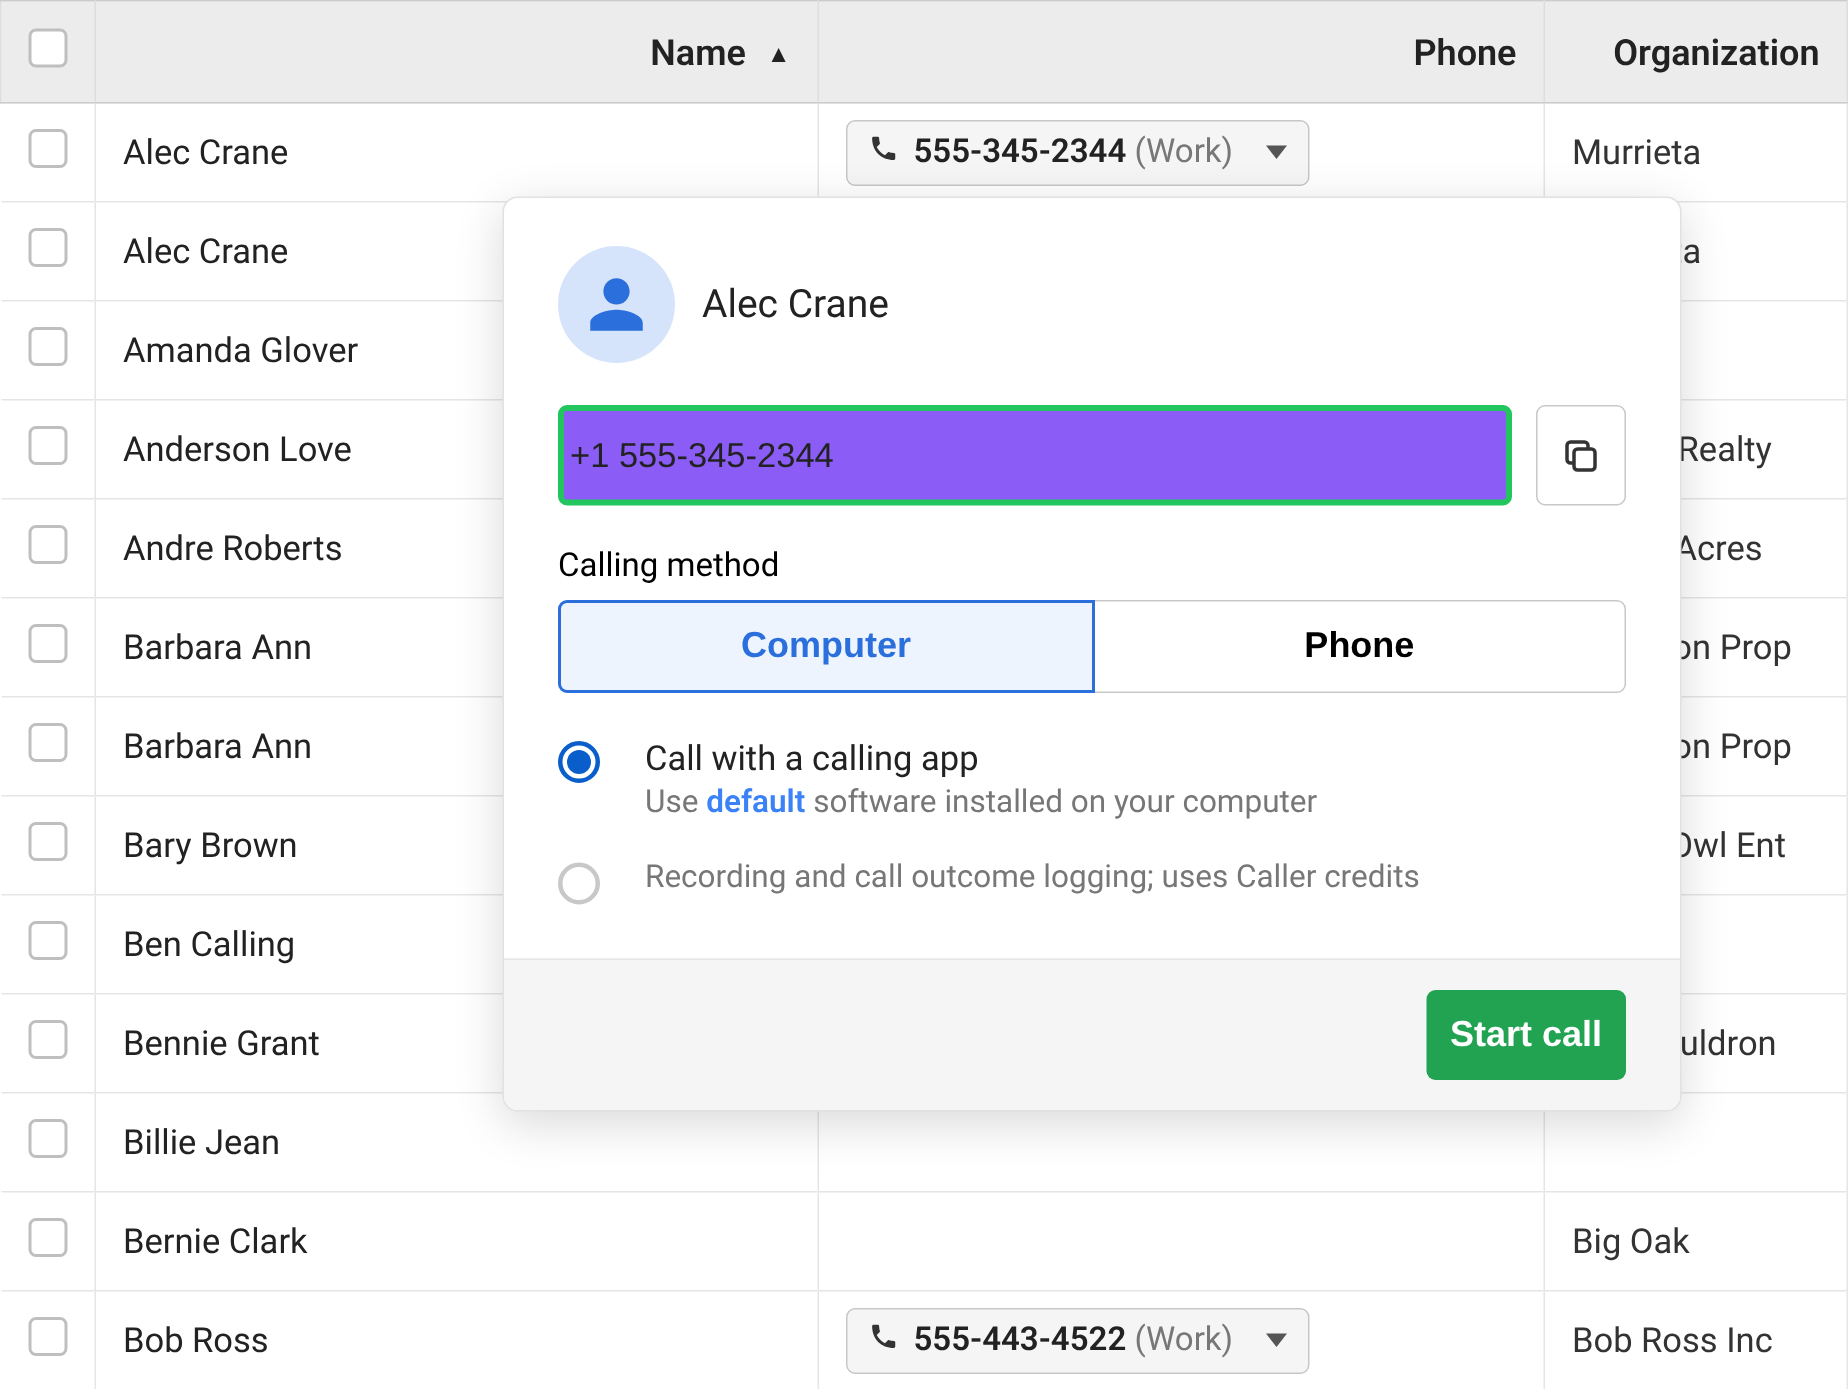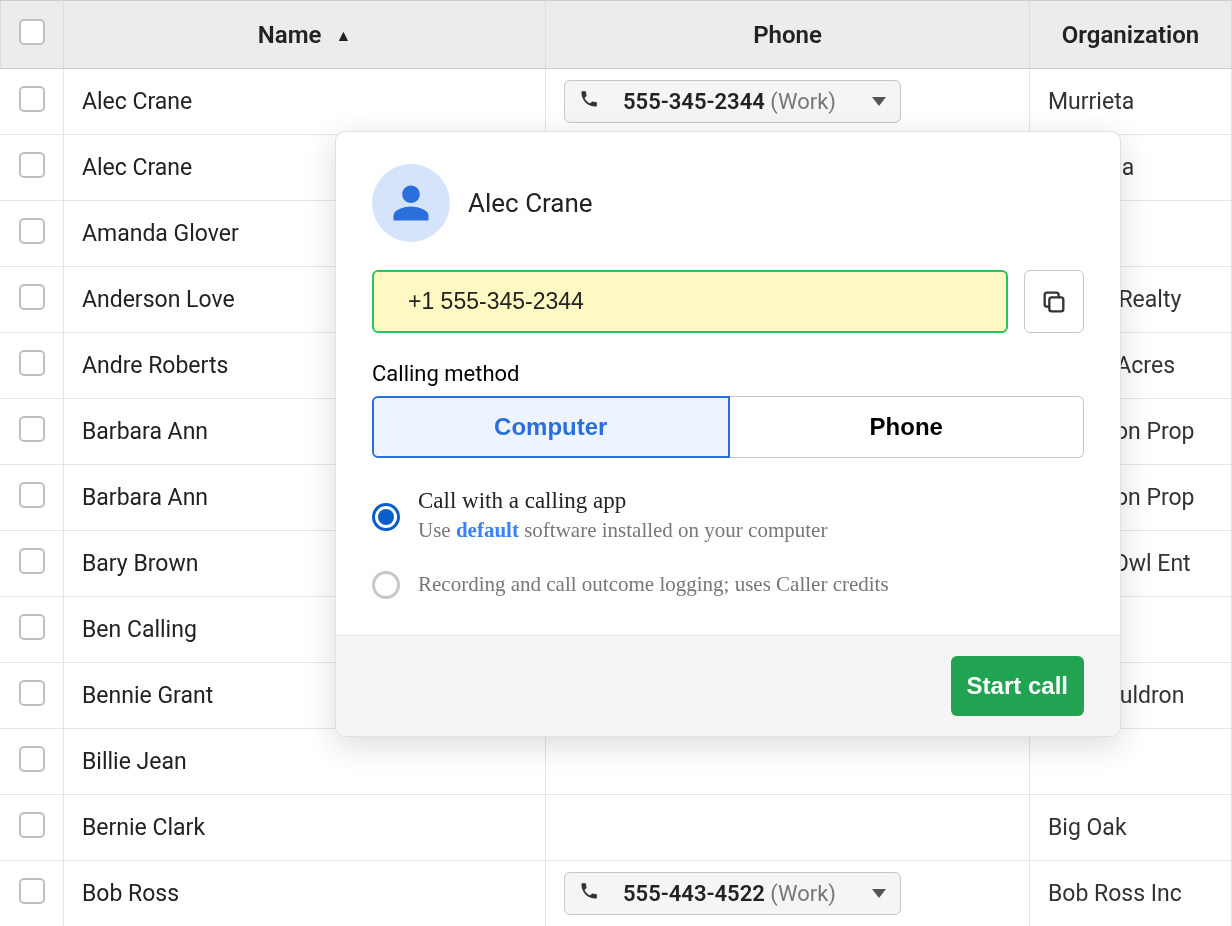--- a/index.html
+++ b/index.html
@@ -15,21 +15,21 @@
   }
   .table {
     width: 100%;
     border-collapse: collapse;
   }
   .header-row {
     background: #ececec;
     height: 68px;
   }
   .header-row th {
-    text-align: center;
+    text-align: right;
     font-weight: 600;
     font-size: 24px;
     padding: 0 18px;
     border: 1px solid #ddd;
     border-top: 1px solid #ccc;
     border-bottom: 1px solid #ccc;
   }
   .col-check {
     width: 62px;
     text-align: center;
@@ -57,21 +57,21 @@
     width: 26px; height: 26px;
     border: 2px solid #bfbfbf;
     border-radius: 5px;
     display: inline-block;
     background: #fff;
   }
   .name-cell span { color: #222; }
   .phone-pill {
     display: inline-flex;
     align-items: center;
-    gap: 24px;
+    gap: 10px;
     border: 1px solid #c7c7c7;
     background: #f5f5f5;
     border-radius: 6px;
     padding: 8px 14px;
     font-size: 22px;
     color: #222;
   }
   .phone-pill .label { white-space: nowrap; }
   .phone-pill .num { font-weight: 600; }
   .phone-pill .type { color: #777; }
@@ -113,26 +113,26 @@
   }
   .avatar svg { width: 42px; height: 42px; fill: #2a6fdb; }
   .pop-name { font-size: 26px; color: #222; }
   .phone-row {
     display: flex;
     gap: 16px;
     margin-bottom: 28px;
   }
   .phone-input {
     flex: 1;
-    border: 2px solid #22c55e;
+    border: 4px solid #22c55e;
     border-radius: 6px;
-    padding: 16px 34px;
+    padding: 16px 4px;
     font-size: 23px;
     color: #222;
-    background: #fef9c3;
+    background: #8b5cf6;
   }
   .copy-btn {
     width: 60px;
     border: 1px solid #c8c8c8;
     border-radius: 6px;
     background: #fff;
     display: flex;
     align-items: center;
     justify-content: center;
   }
@@ -160,24 +160,23 @@
   .seg button:first-child { border-radius: 6px 0 0 6px; }
   .seg button:last-child  { border-radius: 0 6px 6px 0; border-left: none; }
   .seg button.active {
     background: #eef4fe;
     border: 2px solid #2a6fdb;
     color: #2a6fdb;
   }
   .seg button.active + button { border-left: none; }
   .radio-opt {
     display: flex;
-    gap: 18px;
+    gap: 30px;
     margin-bottom: 26px;
-    align-items: center;
-    font-family: Liberation Serif, serif;
+    align-items: flex-start;
   }
   .radio {
     width: 28px; height: 28px;
     border-radius: 50%;
     border: 3px solid #c8c8c8;
     margin-top: 2px;
     flex-shrink: 0;
     position: relative;
   }
   .radio.selected {

